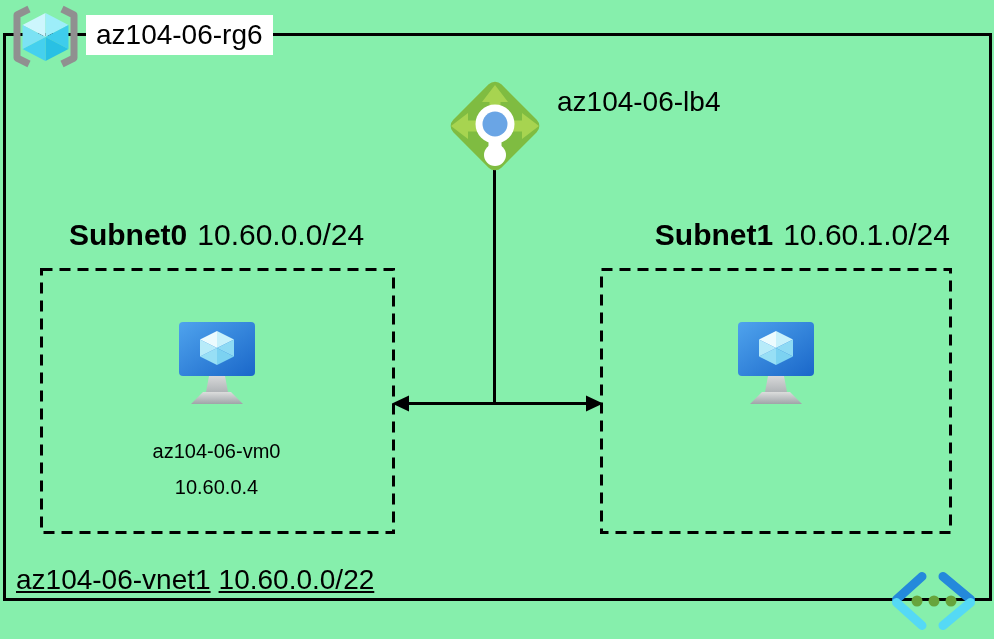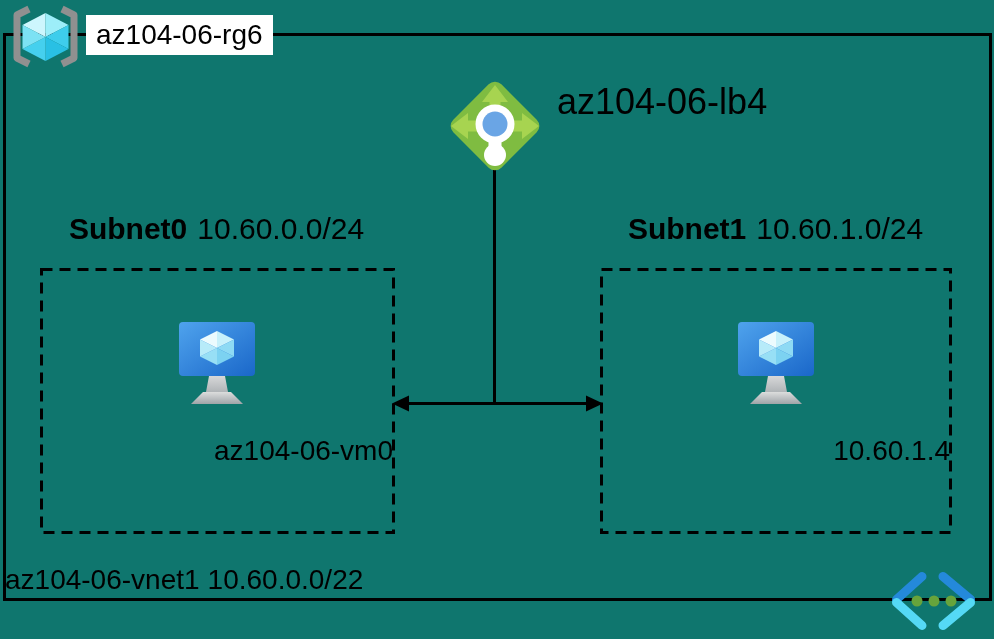--- a/index.html
+++ b/index.html
@@ -1,35 +1,35 @@
 <!DOCTYPE html>
 <html><head>
 <meta charset="utf-8">
 <style>
   html,body{margin:0;padding:0;background:#ffffff;}
   .canvas{
-    position:relative;width:994px;height:639px;background:#0f766e;
+    position:relative;width:994px;height:639px;background:#86efac;
     font-family:"Liberation Sans", sans-serif;color:#000;overflow:hidden;
   }
   .layer{position:absolute;left:0;top:0;}
   .label{position:absolute;white-space:nowrap;}
   .rg-title{
     left:86px;top:15px;height:40px;display:flex;align-items:center;
     background:#ffffff;padding:0 10px;font-size:28px;
   }
-  .lb-label{left:557px;top:82px;font-size:36px;line-height:40px;}
-  .subnet-label{top:212px;font-size:30px;text-align:center;}
+  .lb-label{left:557px;top:82px;font-size:28px;line-height:40px;}
+  .subnet-label{top:218px;font-size:30px;text-align:center;}
   .subnet-label .cidr{margin-left:10px;font-weight:400;}
   .subnet-label .sname{font-weight:700;}
   .subnet0-label{left:40px;width:353px;}
-  .subnet1-label{left:601px;width:349px;}
-  .vm-label{top:433px;font-size:28px;line-height:36px;text-align:right;}
+  .subnet1-label{left:601px;width:349px;text-align:right;}
+  .vm-label{top:433px;font-size:20px;line-height:36px;text-align:center;}
   .vm0-label{left:40px;width:353px;}
   .vm1-label{left:601px;width:349px;}
-  .vnet-label{left:5px;top:564px;font-size:28px;}
+  .vnet-label{left:16px;top:564px;font-size:28px;text-decoration:underline;}
   .vnet-label .cidr{margin-left:8px;}
 </style>
 </head>
 <body>
 
 <div class="canvas">
 
   <svg class="layer" width="994" height="639" viewBox="0 0 994 639">
     <defs>
       <linearGradient id="gradDiamond" gradientUnits="userSpaceOnUse" x1="495" y1="78" x2="495" y2="174">
@@ -130,23 +130,23 @@
   <div class="label subnet-label subnet0-label">
     <span class="sname">Subnet0</span><span class="cidr">10.60.0.0/24</span>
   </div>
 
   <div class="label subnet-label subnet1-label">
     <span class="sname">Subnet1</span><span class="cidr">10.60.1.0/24</span>
   </div>
 
   <div class="label vm-label vm0-label">
     <div>az104-06-vm0</div>
+    <div>10.60.0.4</div>
   </div>
 
   <div class="label vm-label vm1-label">
-    <div>10.60.1.4</div>
   </div>
 
   <div class="label vnet-label">
     <span>az104-06-vnet1</span><span class="cidr">10.60.0.0/22</span>
   </div>
 
 </div>
 
 </body></html>

